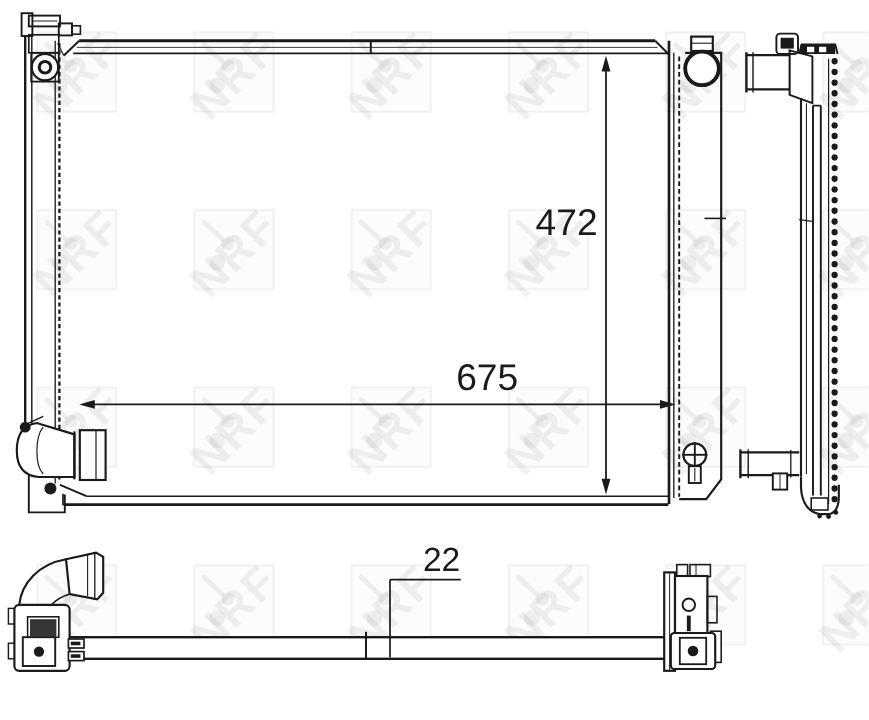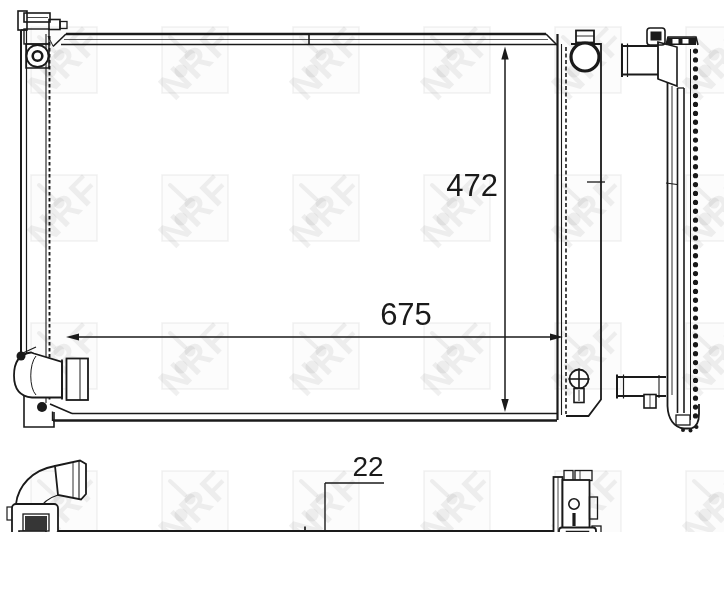--- a/index.html
+++ b/index.html
@@ -1,17 +1,17 @@
 <!DOCTYPE html>
 <html><head>
 <meta charset="utf-8">
 <style>
   html,body{margin:0;padding:0;background:#ffffff;}
   .canvas{
-    position:relative;width:724px;height:532px;background:#ffffff;
+    position:relative;width:724px;height:600px;background:#ffffff;
     overflow:hidden;font-family:"Liberation Sans",sans-serif;
   }
   svg{display:block;}
   .s{fill:none;stroke:#1a1a1a;}
   .f{fill:#1a1a1a;stroke:none;}
   .wf{fill:#ffffff;stroke:#1a1a1a;}
   .dim{font-family:"Liberation Sans",sans-serif;font-size:31px;fill:#1a1a1a;}
   .dim-small{font-size:28px;}
   .wm-sq{fill:rgba(0,0,0,0.012);stroke:rgba(0,0,0,0.05);stroke-width:1.5;}
   .wm-ln{stroke:rgba(0,0,0,0.06);stroke-width:4;stroke-linecap:round;fill:none;}

